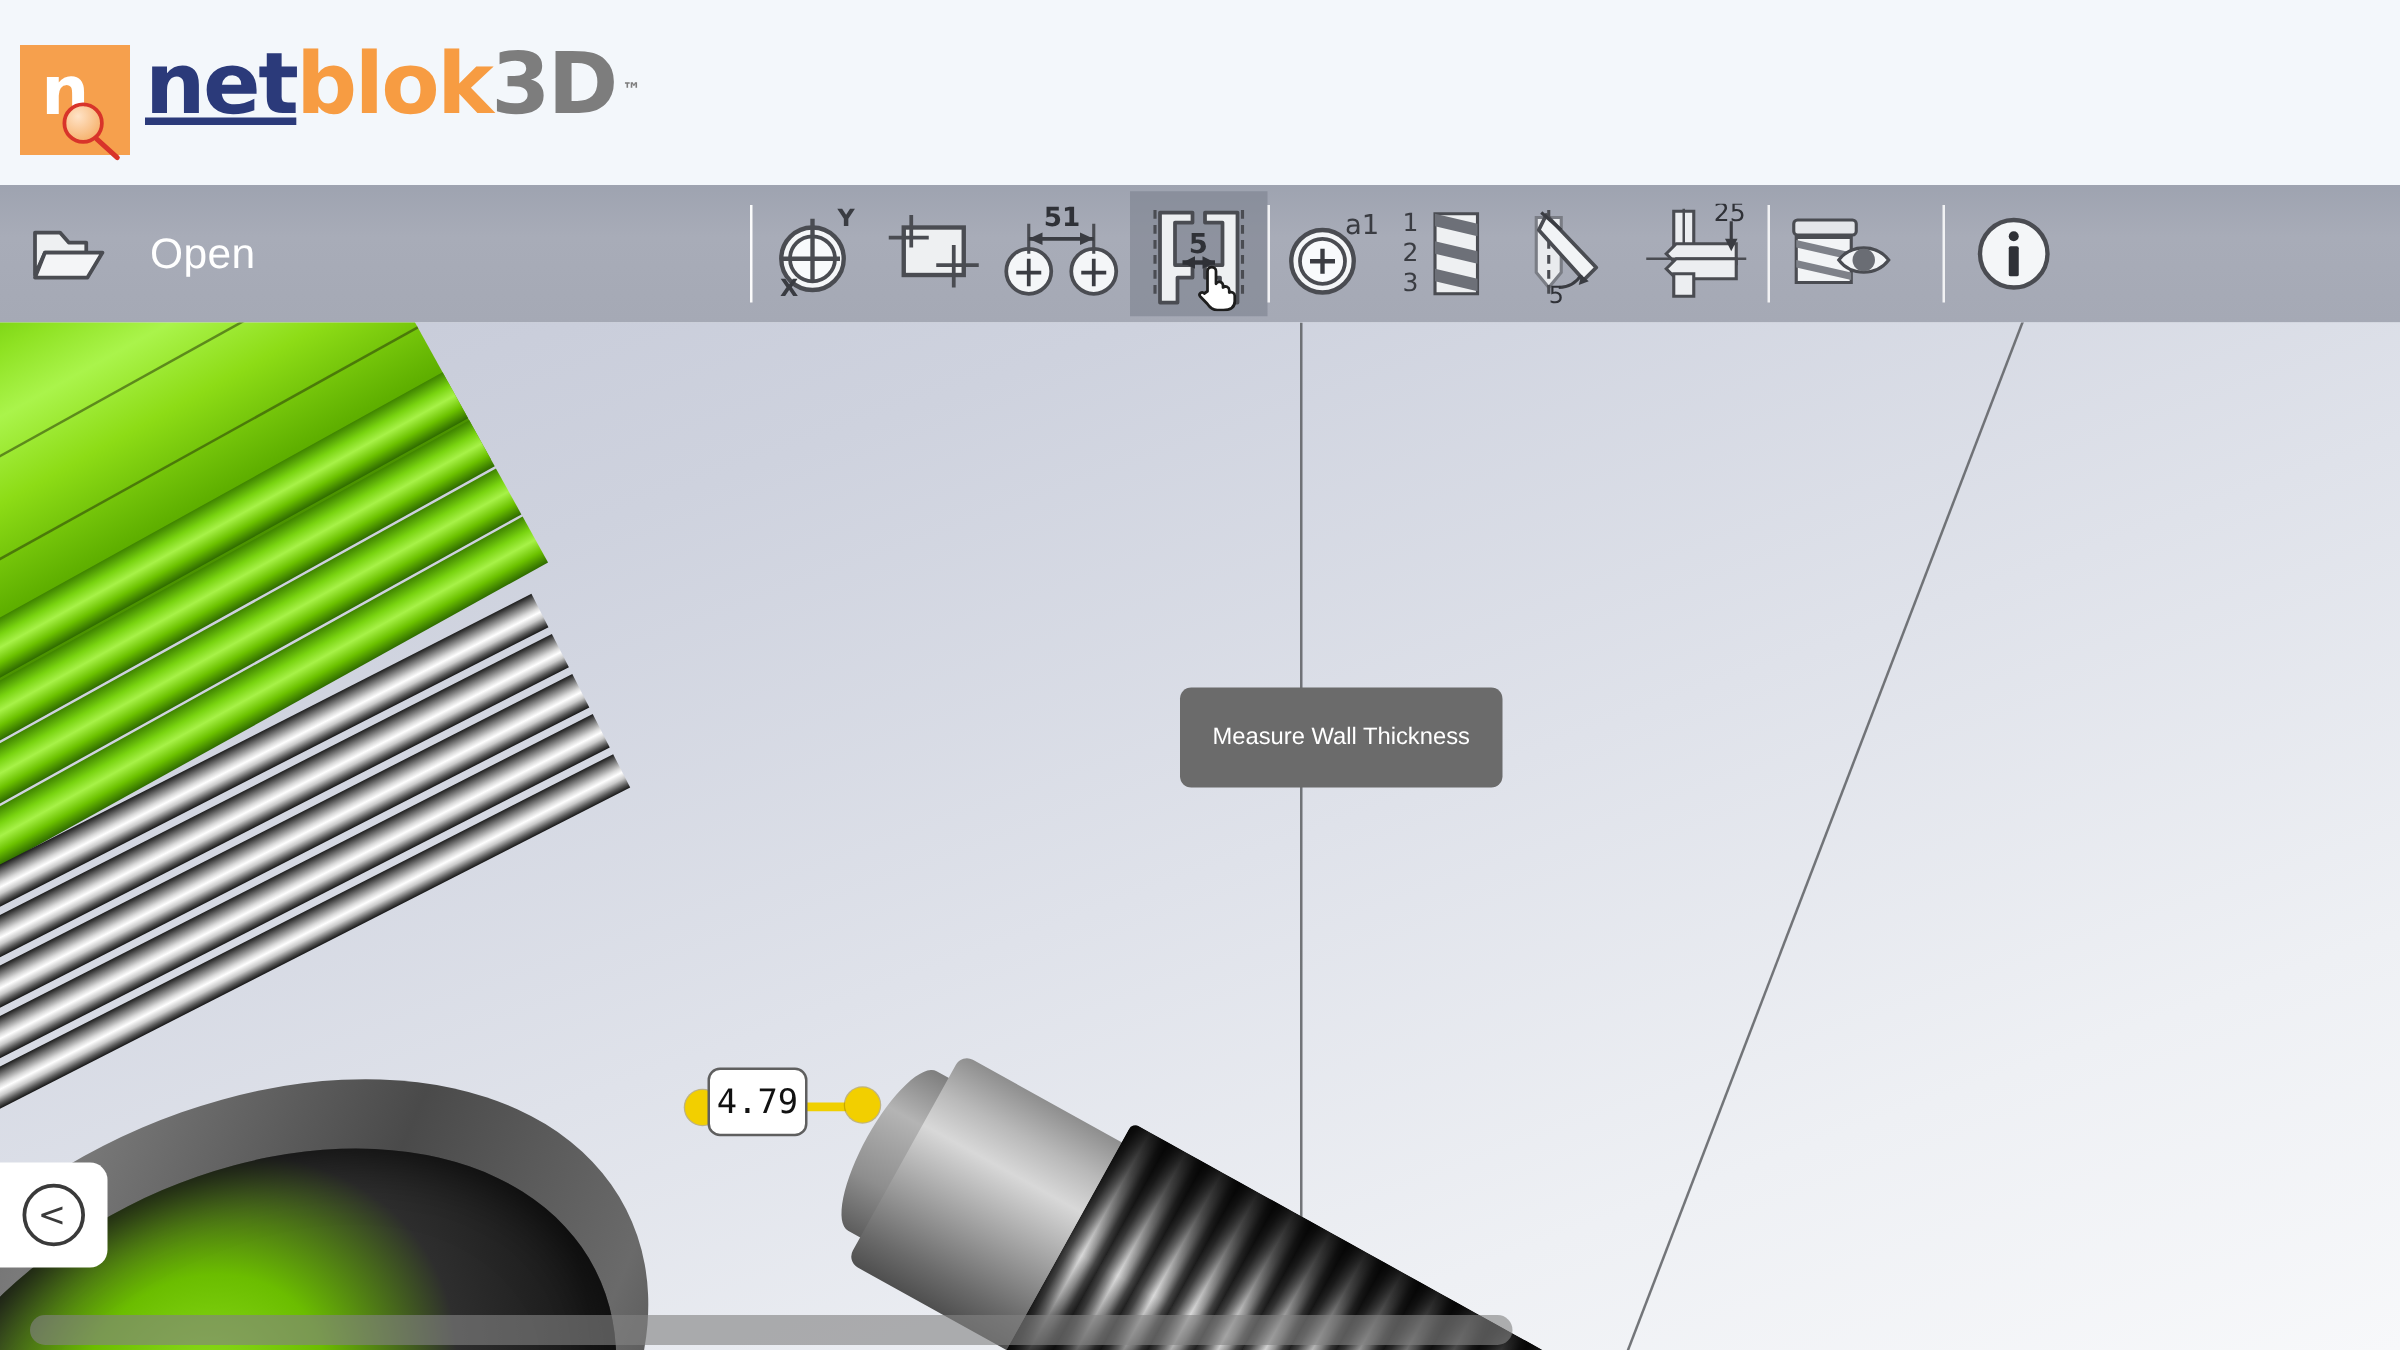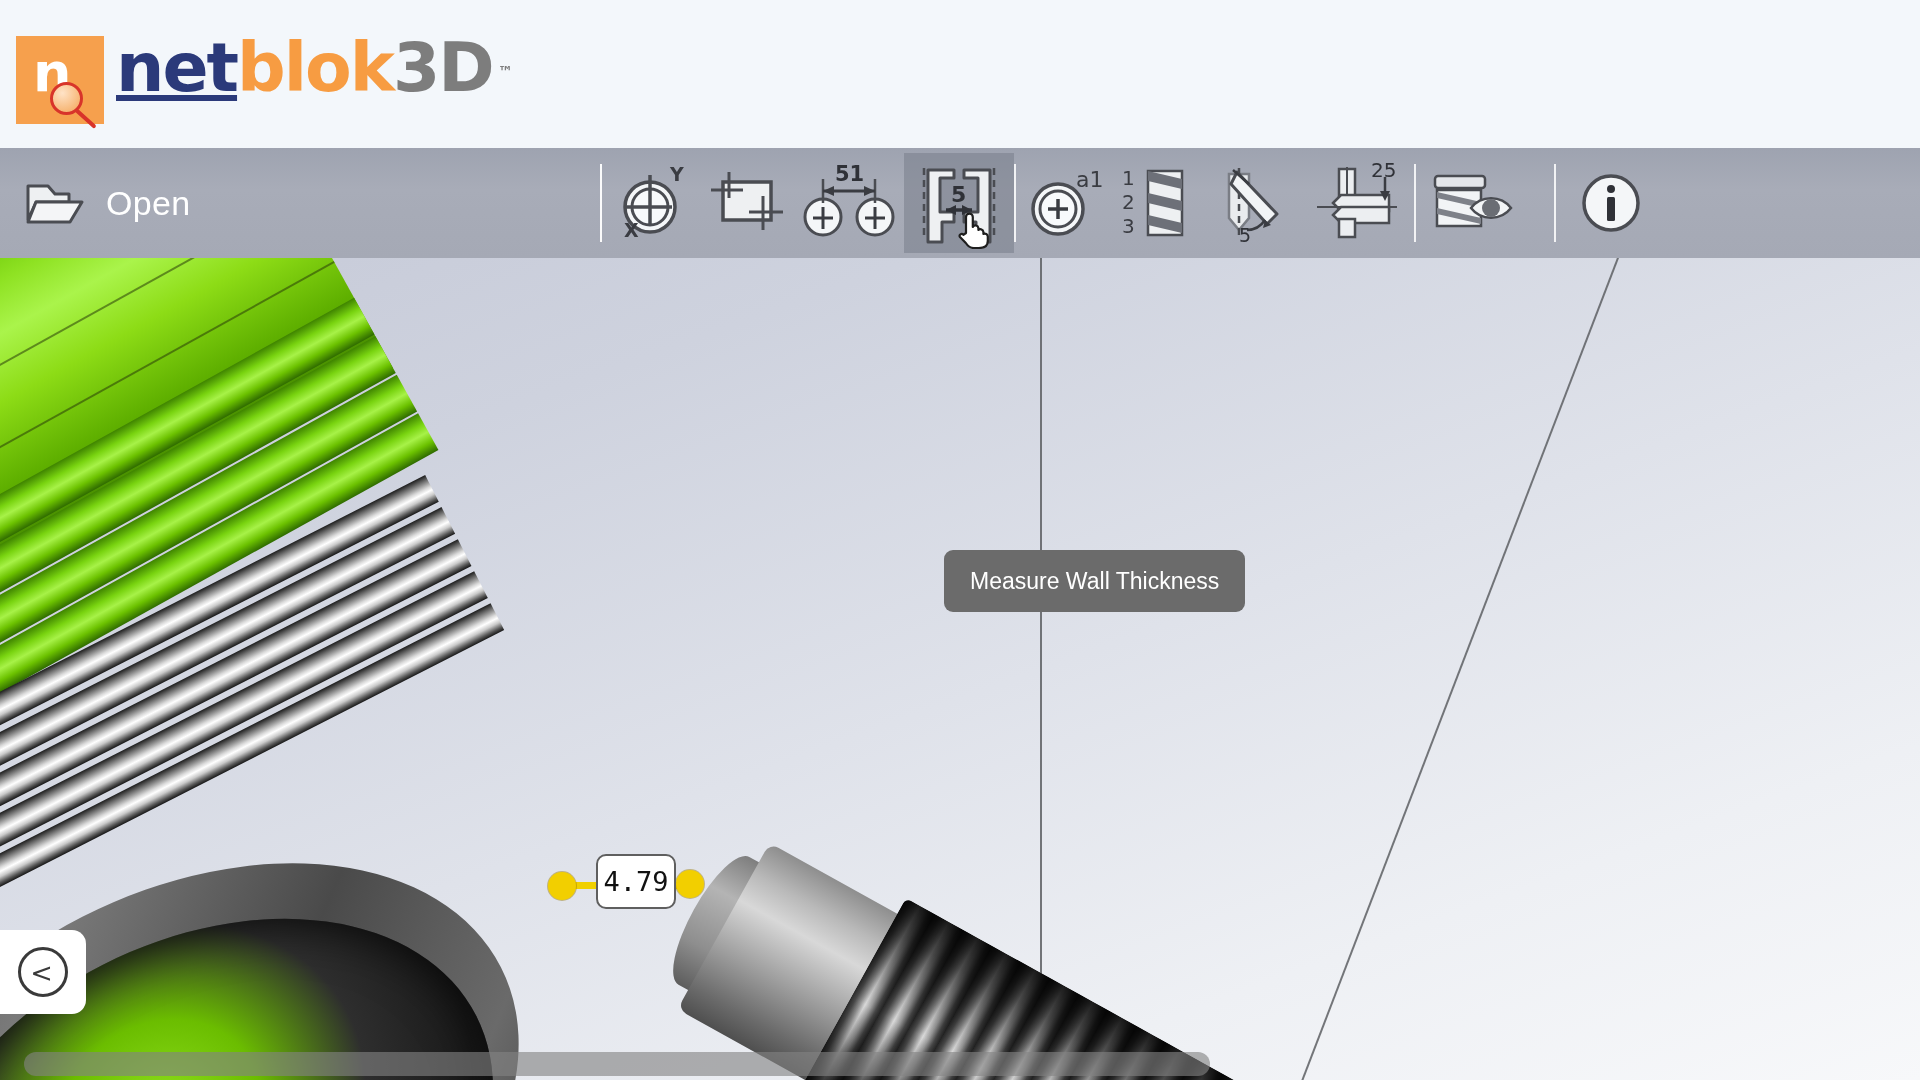--- a/index.html
+++ b/index.html
@@ -55,21 +55,21 @@
     font-family:"DejaVu Sans", sans-serif;
   }
 
   
   .toolbar {
     position:absolute; left:0; top:148px; width:1920px; height:110px;
     background:linear-gradient(180deg,#9ea3b0 0%,#a8acb8 38%,#a5a9b5 100%);
     display:flex; align-items:center;
   }
   .open-btn {
-    display:flex; align-items:center; gap:22px;
+    display:flex; align-items:center; gap:36px;
     padding-left:26px; height:100%; cursor:pointer; min-width:600px;
   }
   .folder-icon { width:58px; height:46px; position:relative; flex:none; }
   .open-label {
     color:#ffffff; font-size:34px; font-weight:400; letter-spacing:.3px;
   }
   .tb-sep { width:2px; height:78px; background:#ffffff; opacity:.95; flex:none; }
   .tb-sep.dark { background:#ffffff; opacity:.85; }
   .tools { display:flex; align-items:center; height:100%; }
   .tool {
@@ -176,29 +176,28 @@
     background:#f2cf00; box-shadow:0 0 0 1px rgba(150,120,0,.45);
   }
   .meas-dot.left  { left:548px; top:614px; }
   .meas-dot.right { left:676px; top:612px; }
   .meas-box {
     position:absolute; left:566px; top:596px; width:80px; height:55px;
     background:#fff; border:2px solid #5f5f5f; border-radius:10px;
     display:flex; align-items:center; justify-content:center;
     font-family:"DejaVu Sans Mono", monospace; font-size:27px; color:#111;
     letter-spacing:0px;
-    margin-left:30px;
   }
 
   
   .tooltip {
-    position:absolute; left:944px; top:292px; height:62px;
+    position:absolute; left:944px; top:292px; height:80px;
     padding:0 26px; background:#6b6b6b; border-radius:9px;
     display:flex; align-items:center; justify-content:center;
-    color:#fff; font-size:23px; white-space:nowrap;
+    color:#fff; font-size:19px; white-space:nowrap;
   }
 
   
   .collapse-panel {
     position:absolute; left:0; top:672px; width:86px; height:84px;
     background:#fff; border-radius:0 14px 14px 0;
     display:flex; align-items:center; justify-content:center; cursor:pointer;
   }
   .collapse-circle {
     width:50px; height:50px; border-radius:50%;

